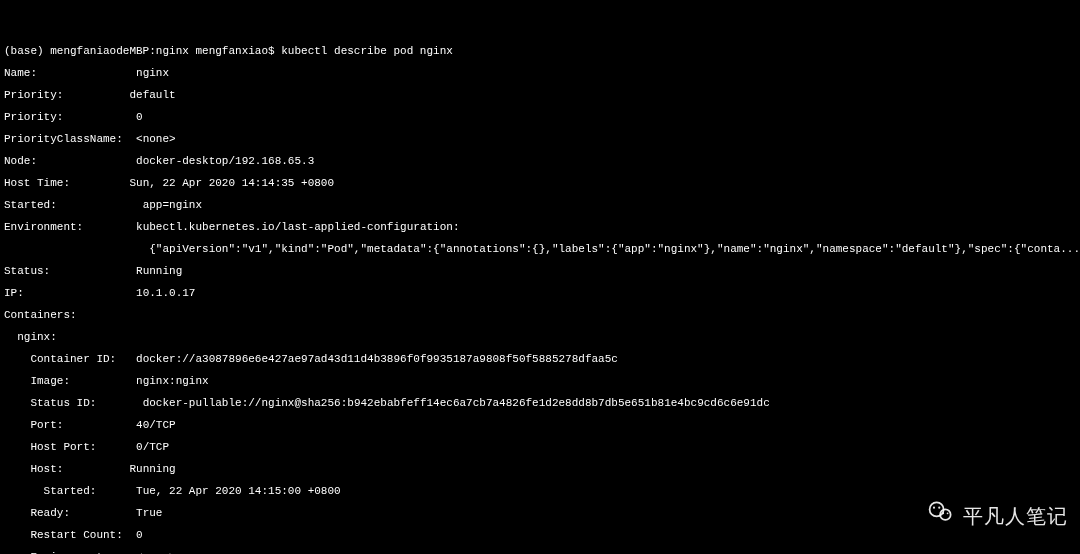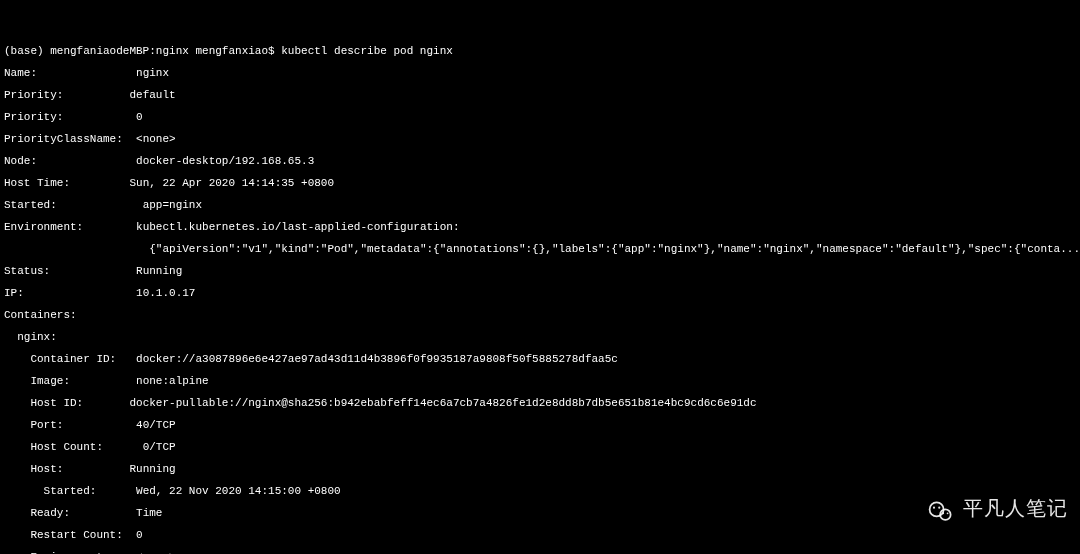--- a/index.html
+++ b/index.html
@@ -15,21 +15,21 @@
       width: 1080px;
       height: 554px;
       position: relative;
     }
     .line { display: block; white-space: pre; }
     .watermark {
       position: absolute;
       right: 12px;
       bottom: 28px;
       display: flex;
-      align-items: flex-start;
+      align-items: flex-end;
       gap: 8px;
       color: rgba(255,255,255,0.9);
       font-family: sans-serif;
     }
     .watermark-icon {
       width: 28px;
       height: 28px;
       display: flex;
       align-items: center;
       justify-content: center;
@@ -53,27 +53,27 @@
 <span class="line"><span>Node:</span>               <span>docker-desktop/192.168.65.3</span></span>
 <span class="line"><span>Host Time:</span>         <span>Sun, 22 Apr 2020 14:14:35 +0800</span></span>
 <span class="line"><span>Started:</span>             <span>app=nginx</span></span>
 <span class="line"><span>Environment:</span>        <span>kubectl.kubernetes.io/last-applied-configuration:</span></span>
 <span class="line">                      <span>{"apiVersion":"v1","kind":"Pod","metadata":{"annotations":{},"labels":{"app":"nginx"},"name":"nginx","namespace":"default"},"spec":{"conta...</span></span>
 <span class="line"><span>Status:</span>             <span>Running</span></span>
 <span class="line"><span>IP:</span>                 <span>10.1.0.17</span></span>
 <span class="line">Containers:</span>
 <span class="line">  nginx:</span>
 <span class="line"><span>    Container ID:</span>   <span>docker://a3087896e6e427ae97ad43d11d4b3896f0f9935187a9808f50f5885278dfaa5c</span></span>
-<span class="line"><span>    Image:</span>          <span>none:alpine</span></span>
-<span class="line"><span>    Host ID:</span>       <span>docker-pullable://nginx@sha256:b942ebabfeff14ec6a7cb7a4826fe1d2e8dd8b7db5e651b81e4bc9cd6c6e91dc</span></span>
+<span class="line"><span>    Image:</span>          <span>nginx:nginx</span></span>
+<span class="line"><span>    Status ID:</span>       <span>docker-pullable://nginx@sha256:b942ebabfeff14ec6a7cb7a4826fe1d2e8dd8b7db5e651b81e4bc9cd6c6e91dc</span></span>
 <span class="line"><span>    Port:</span>           <span>40/TCP</span></span>
-<span class="line"><span>    Host Count:</span>      <span>0/TCP</span></span>
+<span class="line"><span>    Host Port:</span>      <span>0/TCP</span></span>
 <span class="line"><span>    Host:</span>          <span>Running</span></span>
-<span class="line"><span>      Started:</span>      <span>Wed, 22 Nov 2020 14:15:00 +0800</span></span>
-<span class="line"><span>    Ready:</span>          <span>Time</span></span>
+<span class="line"><span>      Started:</span>      <span>Tue, 22 Apr 2020 14:15:00 +0800</span></span>
+<span class="line"><span>    Ready:</span>          <span>True</span></span>
 <span class="line"><span>    Restart Count:</span>  <span>0</span></span>
 <span class="line"><span>    Environment:</span>    <span>&lt;none&gt;</span></span>
 
 
 
 
 
 
 
 

